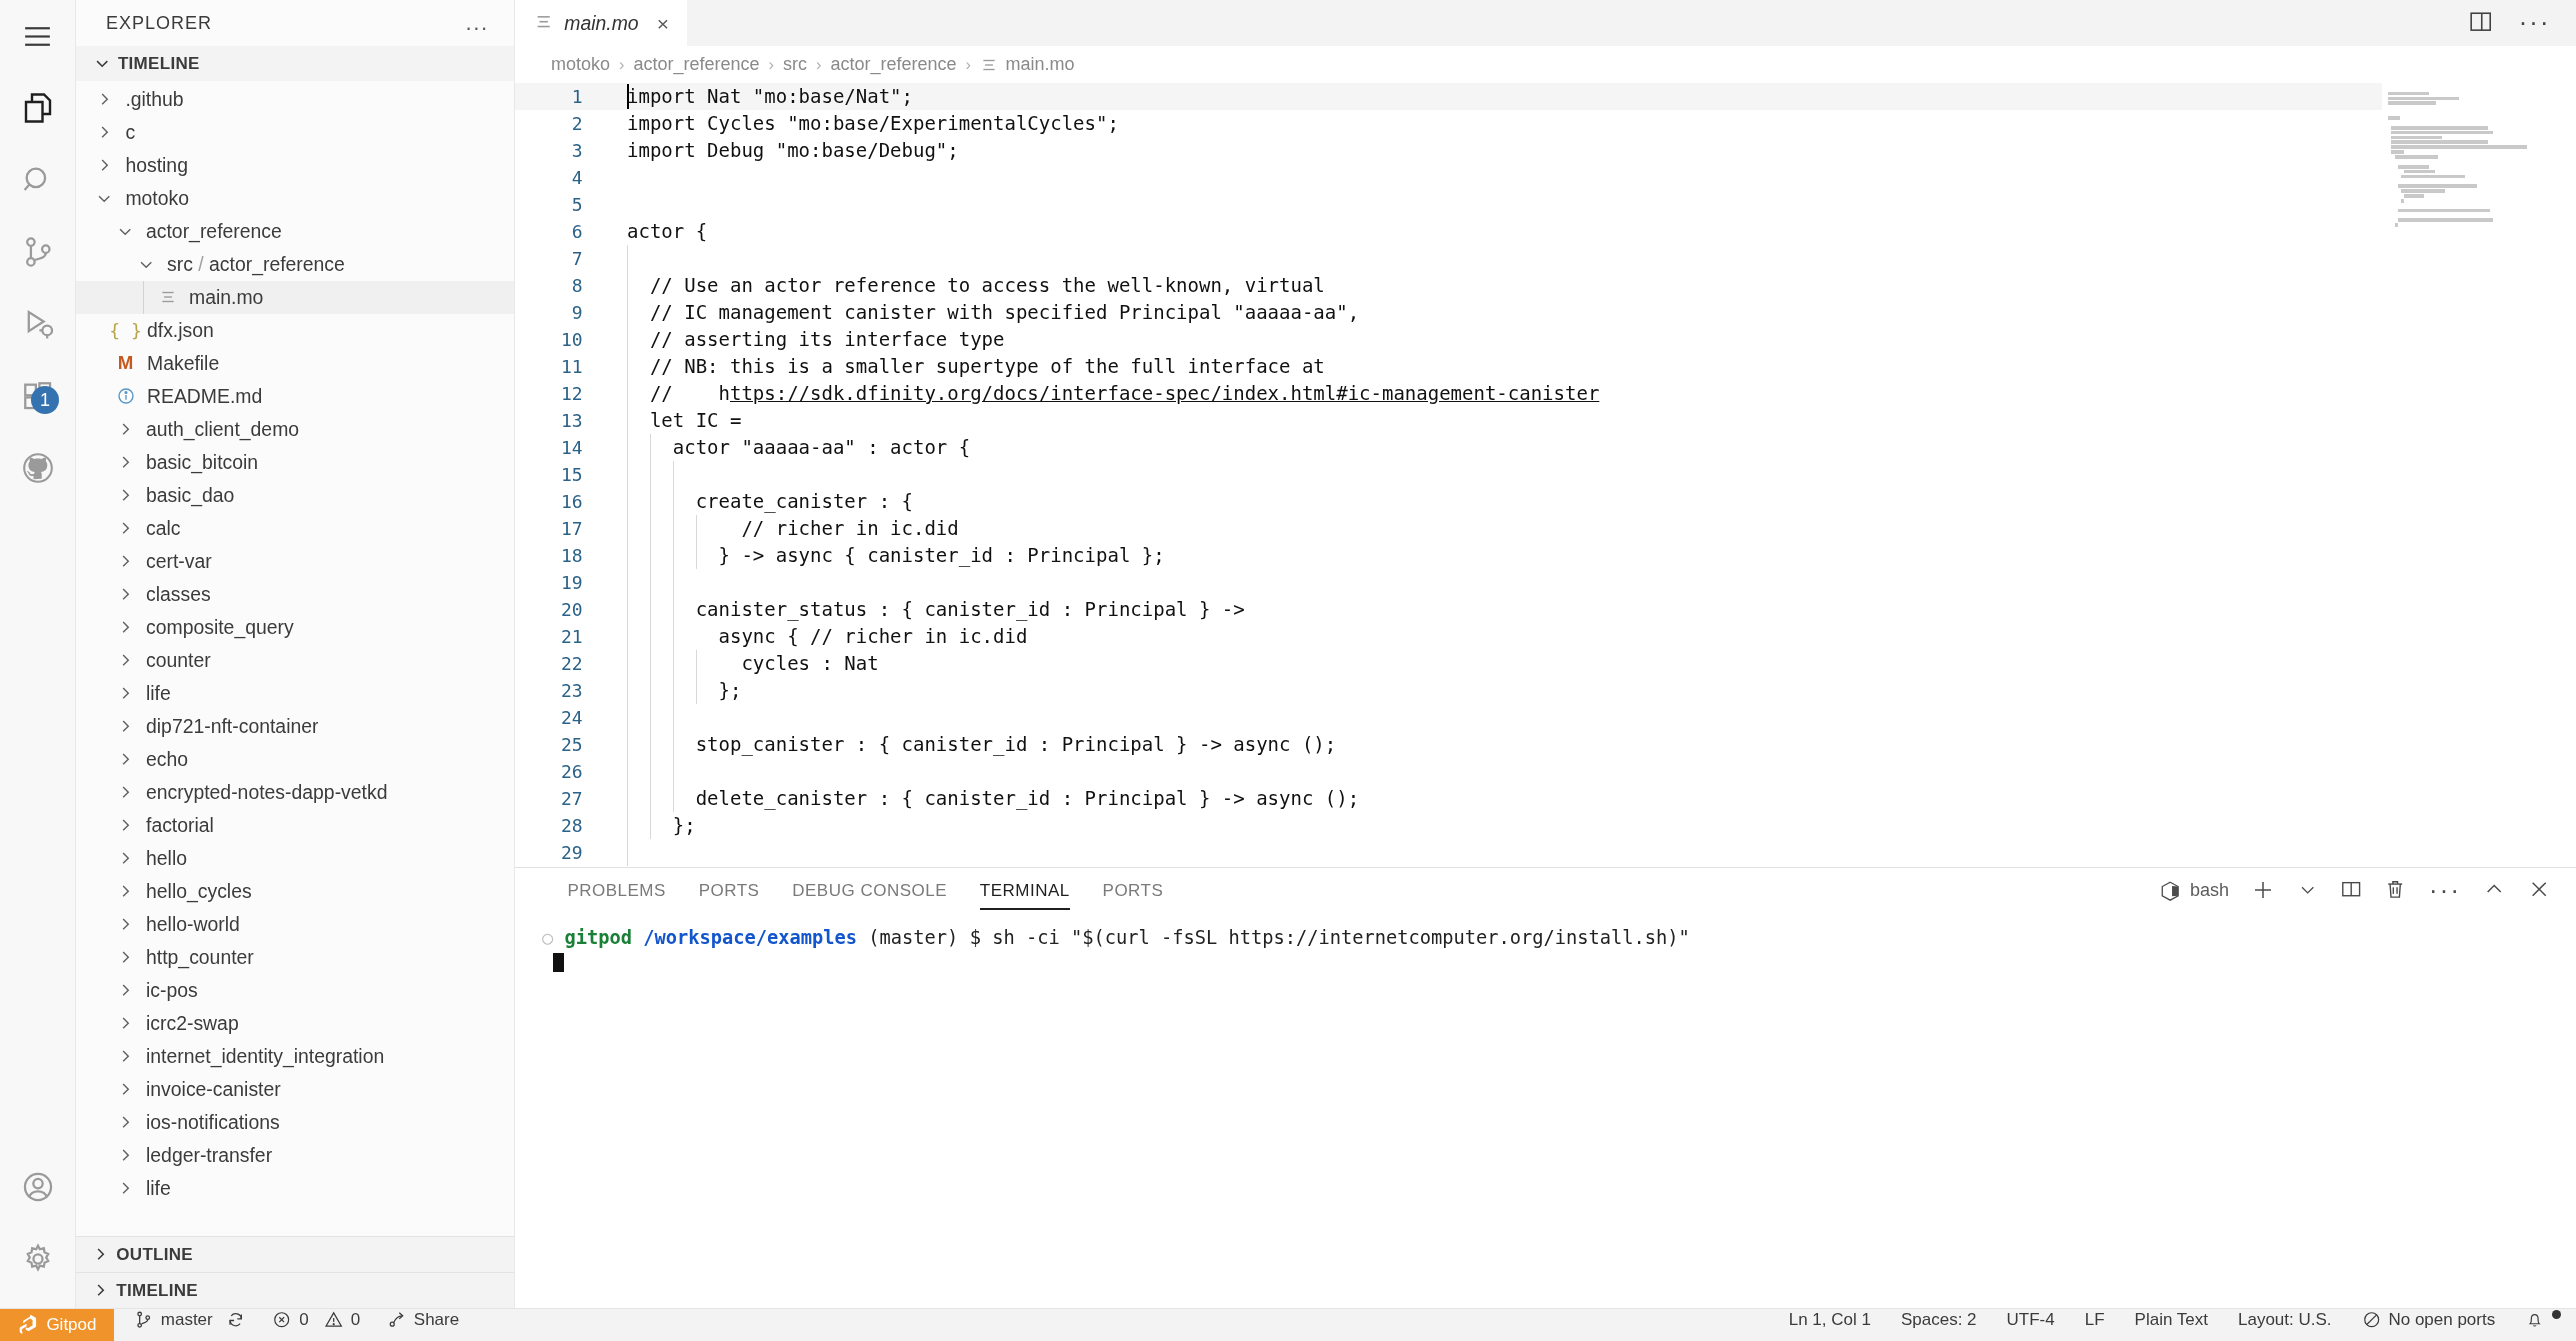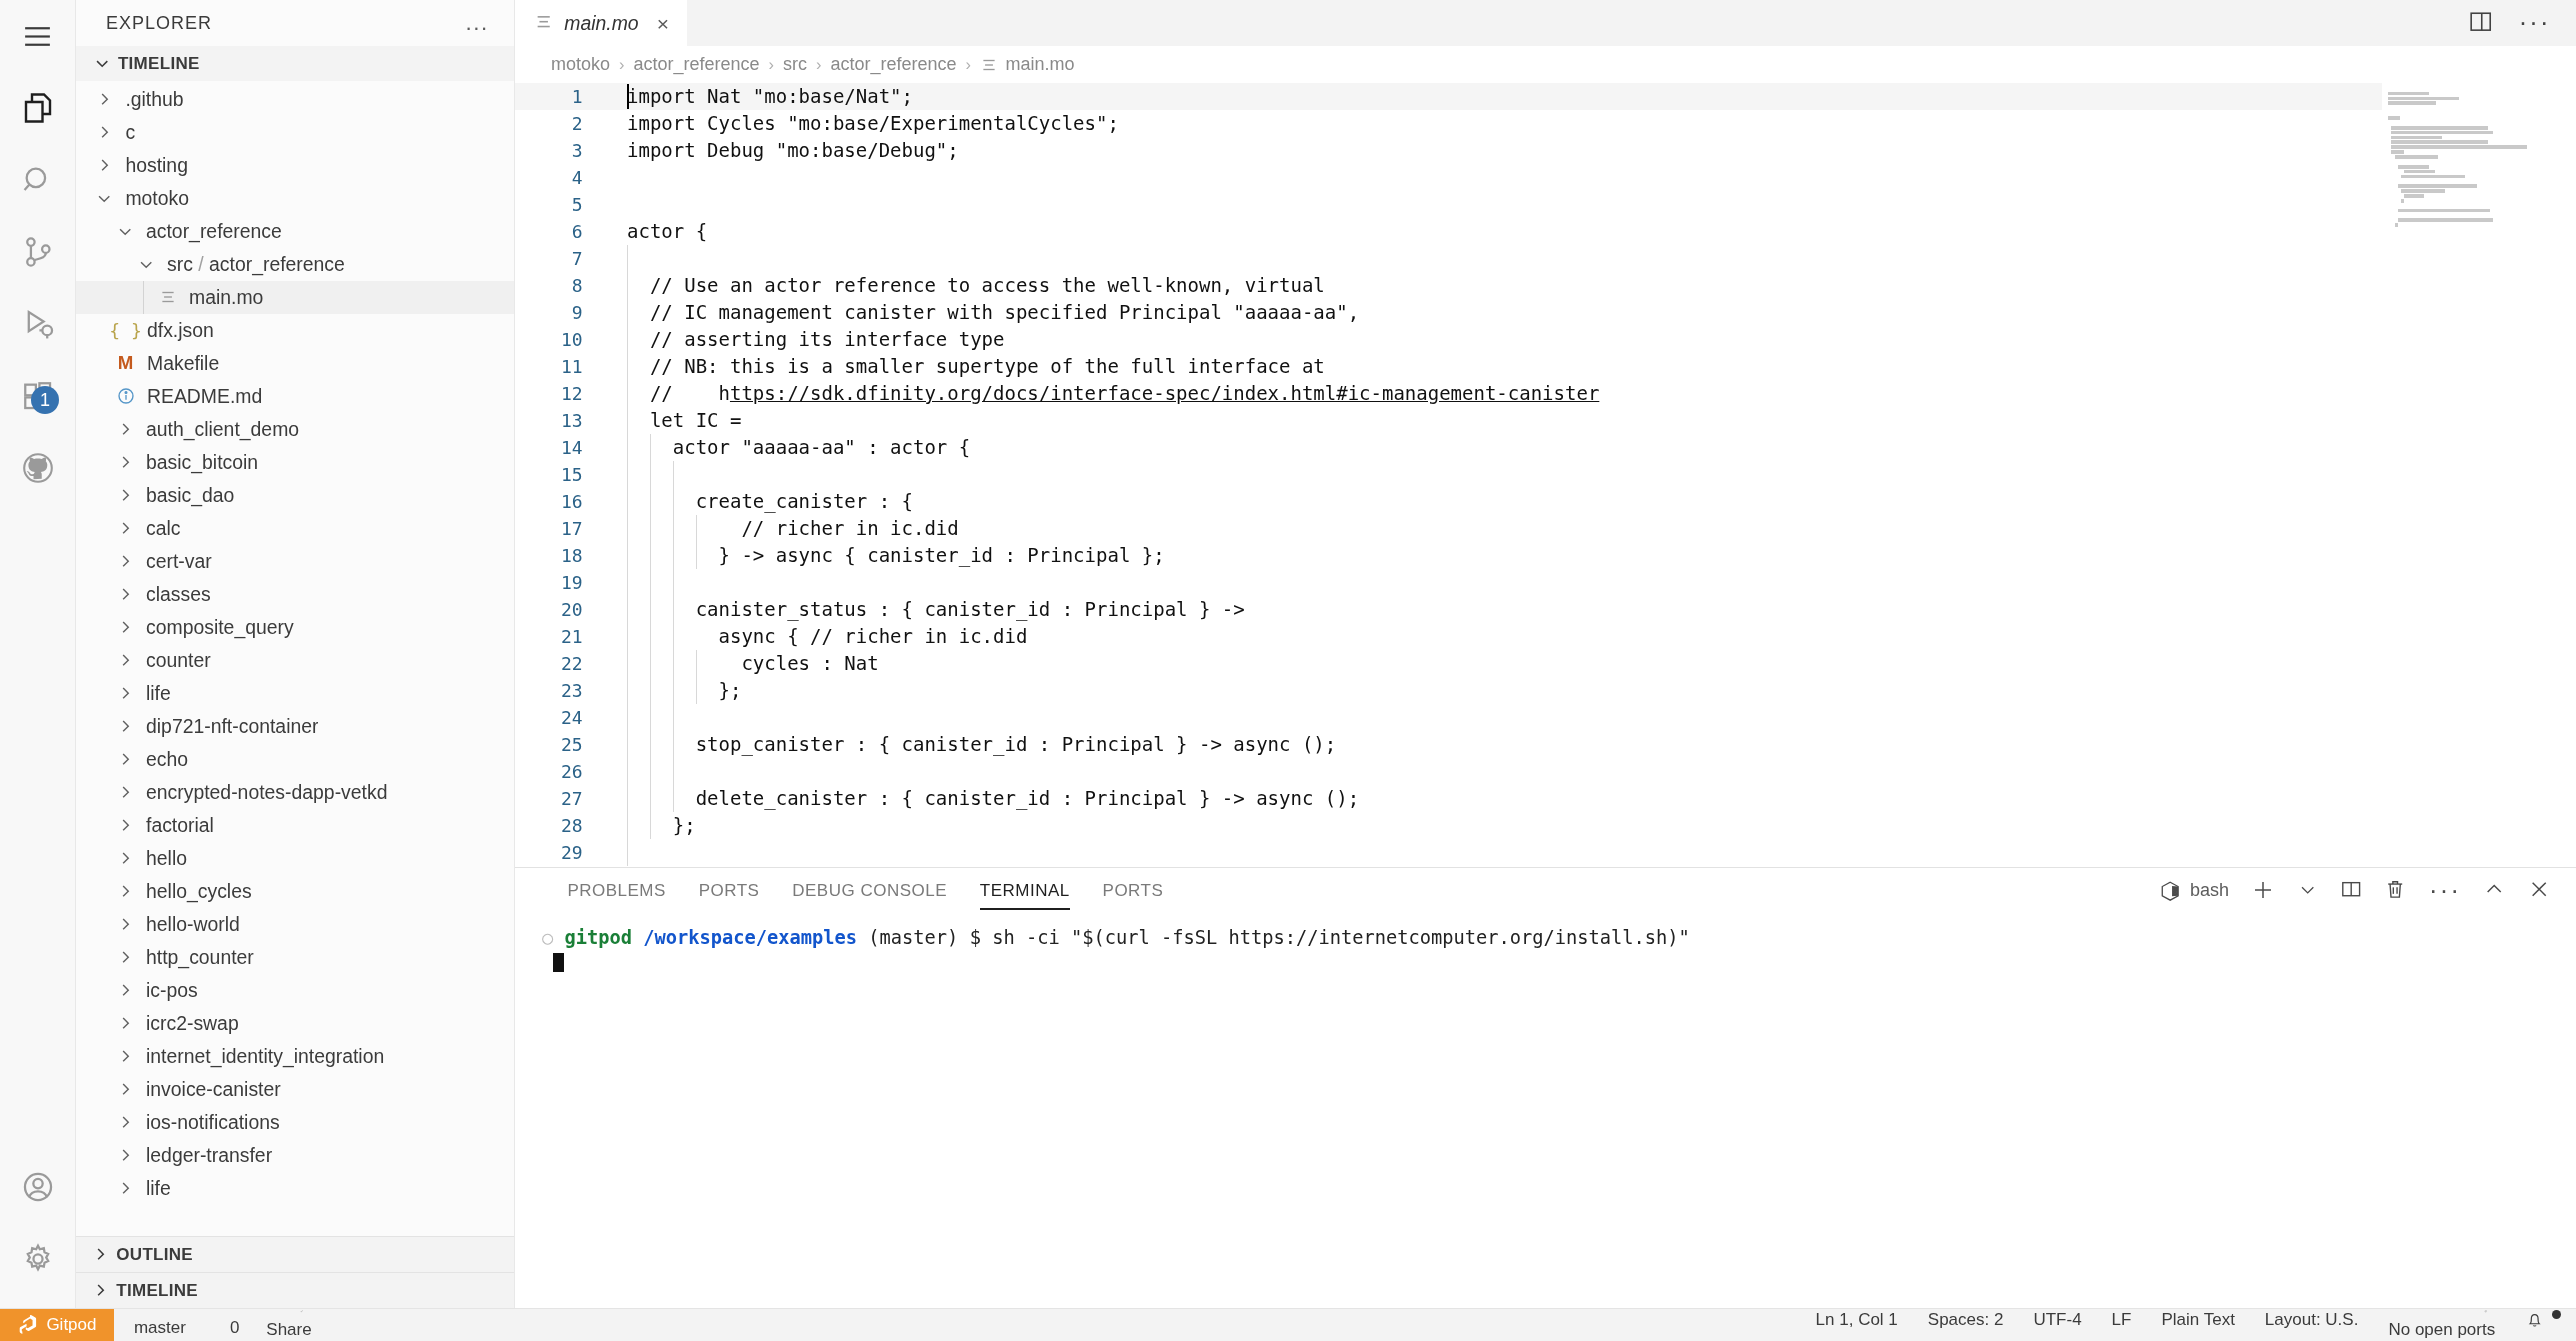--- a/index.html
+++ b/index.html
@@ -149,21 +149,21 @@
 
   
   .statusbar {
     height: 33px; flex: none; background: #f3f3f3; border-top: 0.7px solid #e4e4e4;
     display: flex; align-items: center; font-size: 17px; color: #3b3b3b;
   }
   .gitpod-badge {
     background: #f0932b; color: #fff; height: 33px; display: flex; align-items: center;
     gap: 9px; padding: 0 18px; font-size: 17px;
   }
-  .sb-item { display: flex; align-items: flex-end; gap: 7.5px; padding: 0 13.4px; height: 30px; flex-direction: column; }
+  .sb-item { display: flex; align-items: flex-start; gap: 7.5px; padding: 0 13.4px; height: 30px; }
   .sb-right { margin-left: auto; display: flex; align-items: center; padding-right: 16.4px; }
   .sb-right .sb-item { padding: 0 15px; }
   .bell-wrap { position: relative; }
   .bell-dot { position: absolute; right: -1.5px; top: 0; width: 9px; height: 9px; border-radius: 4.5px; background: #333; }
 </style>
 </head>
 <body>
 
 <div id="app">
 

